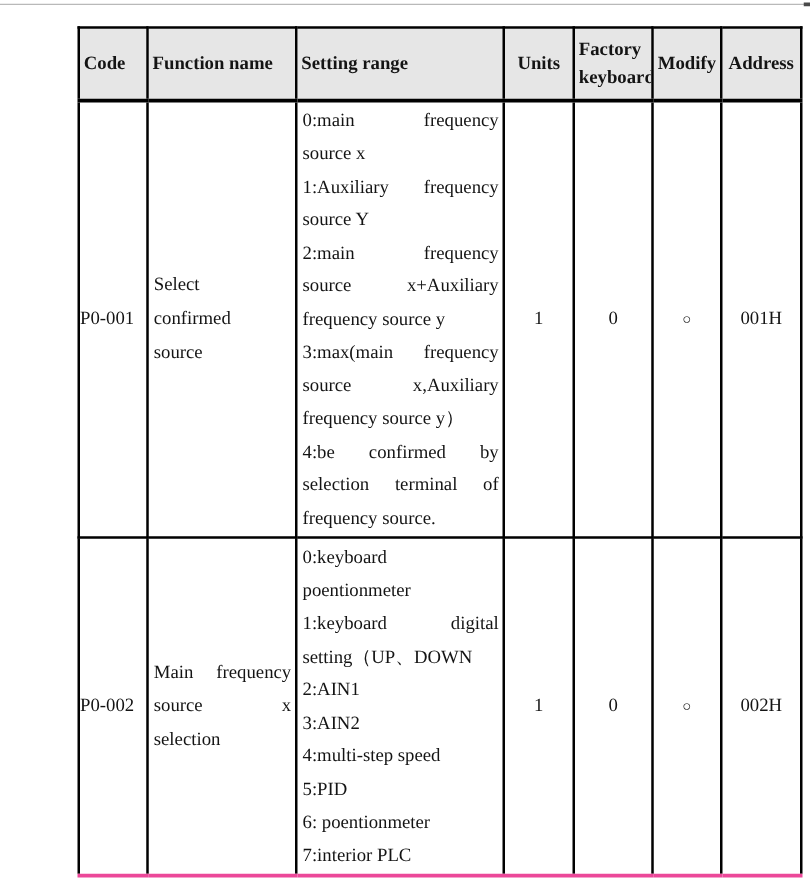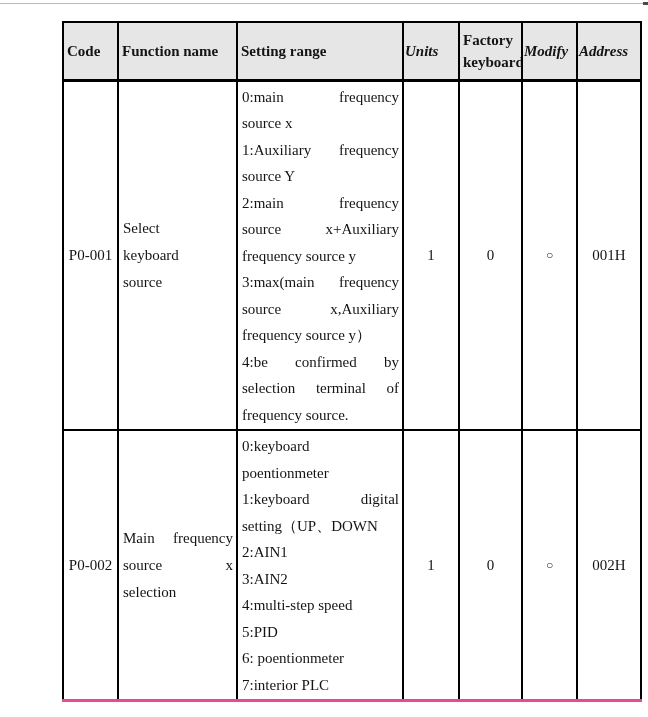--- a/index.html
+++ b/index.html
@@ -52,26 +52,26 @@
     overflow: hidden;
   }
   .param-table thead tr { height: 58px; }
   .param-table thead th {
     background: #e6e6e6;
     font-weight: bold;
     text-align: left;
     padding: 0 2px 0 3px;
     line-height: 22px;
   }
-  .param-table thead th.center { padding: 0 1px; font-style: italic; }
+  .param-table thead th.center { text-align: center; padding: 0 1px; }
   .param-table thead th { border-bottom: 3px solid #000; }
   tr.row-1 { height: 349px; }
   tr.row-2 { height: 267px; }
   tbody tr:last-child td { border-bottom: 3px solid #ec4899; }
-  td.code-cell { text-align: center; }
+  td.code-cell { }
   td.fn-cell { padding: 0 3px 0 4px; }
   td.fn-cell .line { line-height: 27px; }
   td.range-cell {
     vertical-align: middle;
     padding: 2px 3px 1px 4px;
   }
   td.range-cell .line { line-height: 26.5px; white-space: nowrap; }
   td.fn-cell .line.just,
   td.range-cell .line.just {
     white-space: normal;
@@ -107,21 +107,21 @@
         <th>Factory keyboard</th>
         <th class="center">Modify</th>
         <th class="center">Address</th>
       </tr>
     </thead>
     <tbody>
       <tr class="row-1">
         <td class="code-cell">P0-001</td>
         <td class="fn-cell">
             <div class="line">Select</div>
-            <div class="line">keyboard</div>
+            <div class="line">confirmed</div>
             <div class="line">source</div>
           </td>
         <td class="range-cell">
             <div class="line just">0:main frequency</div>
             <div class="line">source x</div>
             <div class="line just">1:Auxiliary frequency</div>
             <div class="line">source Y</div>
             <div class="line just">2:main frequency</div>
             <div class="line just">source x+Auxiliary</div>
             <div class="line">frequency source y</div>

